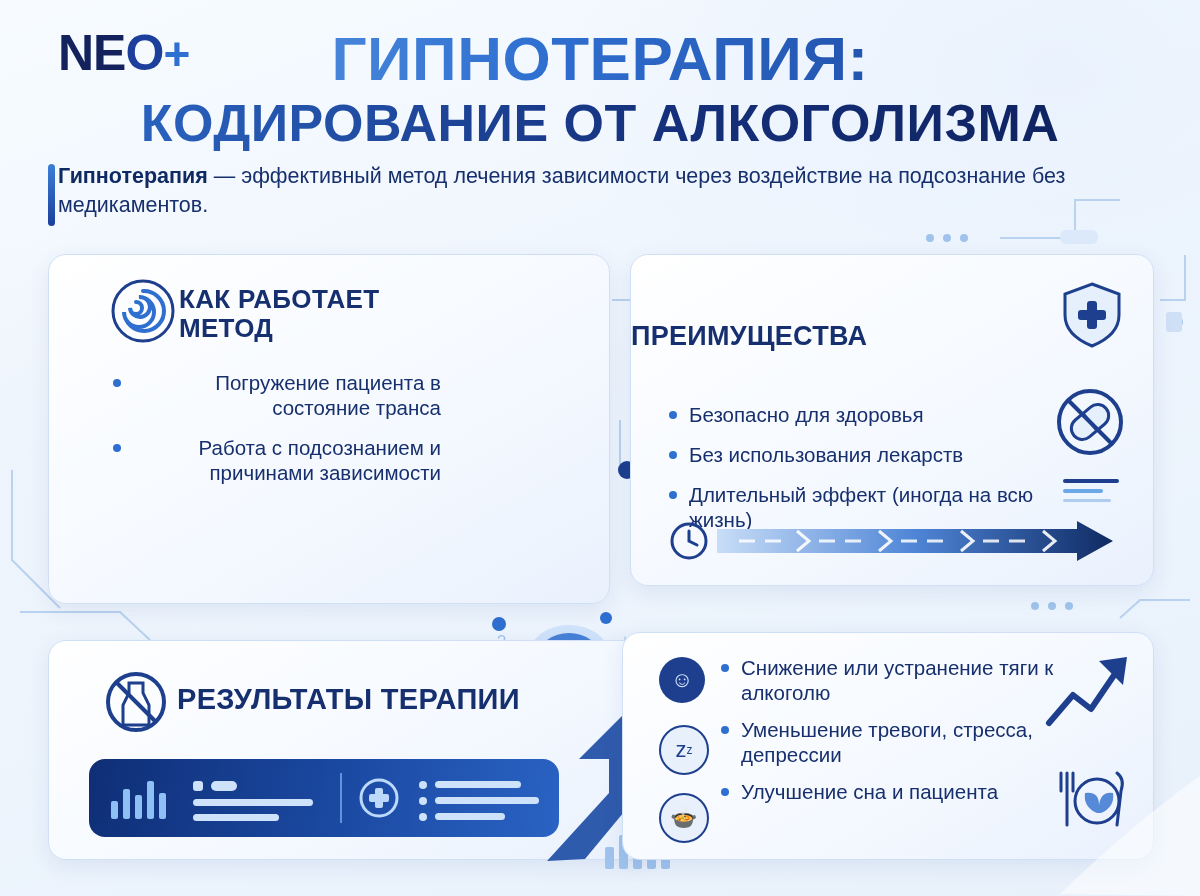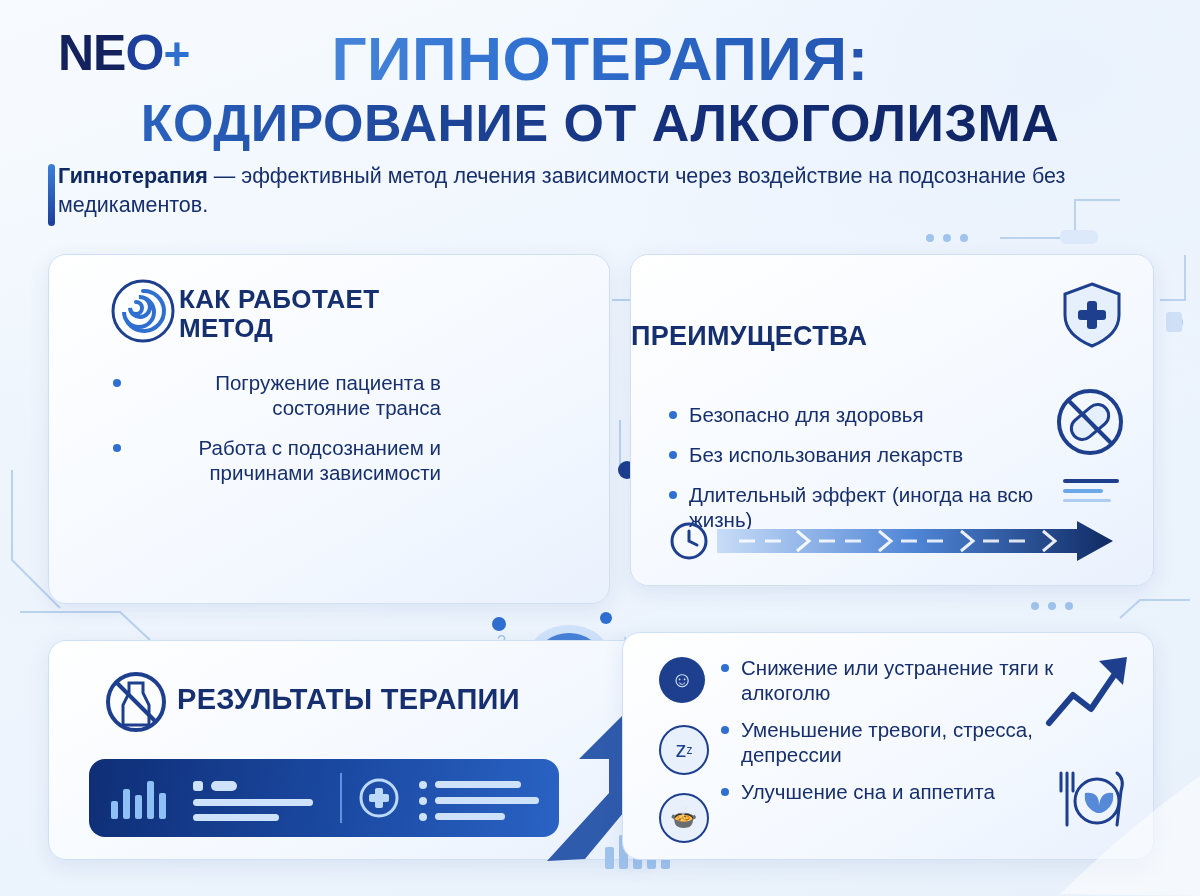--- a/index.html
+++ b/index.html
@@ -497,21 +497,21 @@
 
   <div class="card" id="card-effects">
 
     <div class="emoji-ico" id="ico-smile">☺</div>
     <div class="emoji-ico" id="ico-moon">z<sup style="font-size:12px">z</sup></div>
     <div class="emoji-ico" id="ico-food">🍲</div>
 
     <ul class="bullets">
       <li>Снижение или устранение тяги к алкоголю</li>
       <li>Уменьшение тревоги, стресса, депрессии</li>
-      <li>Улучшение сна и аппетита</li>
+      <li>Улучшение сна и пациента</li>
     </ul>
 
     <svg class="trend-icon" width="92" height="92" viewBox="0 0 92 92">
       <path d="M6 76 L30 48 L48 62 L78 18" fill="none" stroke="#1d3f8e" stroke-width="6" stroke-linecap="round" stroke-linejoin="round"></path>
       <path d="M56 14 L84 10 L80 38 Z" fill="#1d3f8e"></path>
     </svg>
 
     <svg class="plate-icon" width="74" height="74" viewBox="0 0 74 74">
       <circle cx="44" cy="40" r="22" fill="none" stroke="#1d3f8e" stroke-width="3"></circle>
       <path d="M44 52 q-14 -6 -12 -20 q14 -2 14 12 q2 -14 14 -12 q2 14 -12 20z" fill="#2f6fd0" opacity="0.8"></path>

